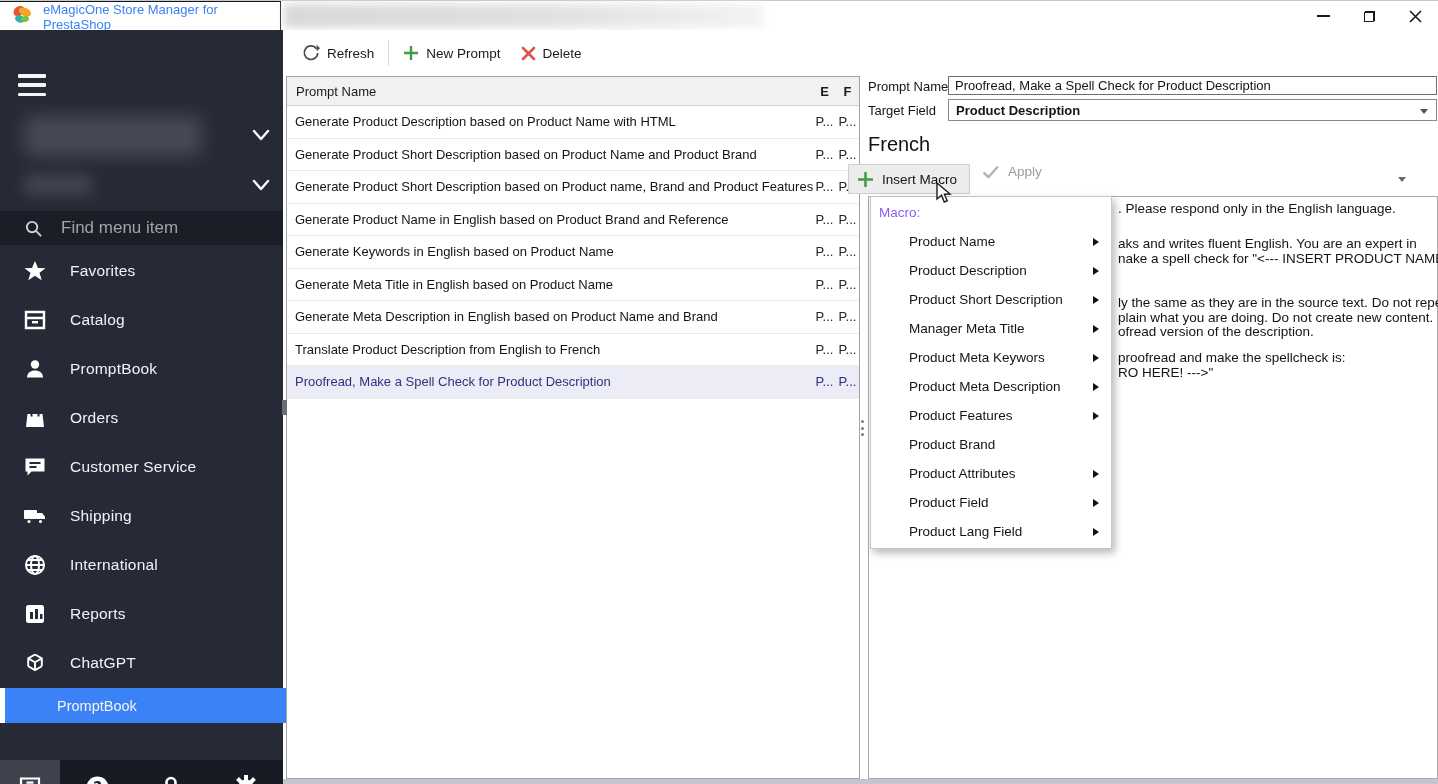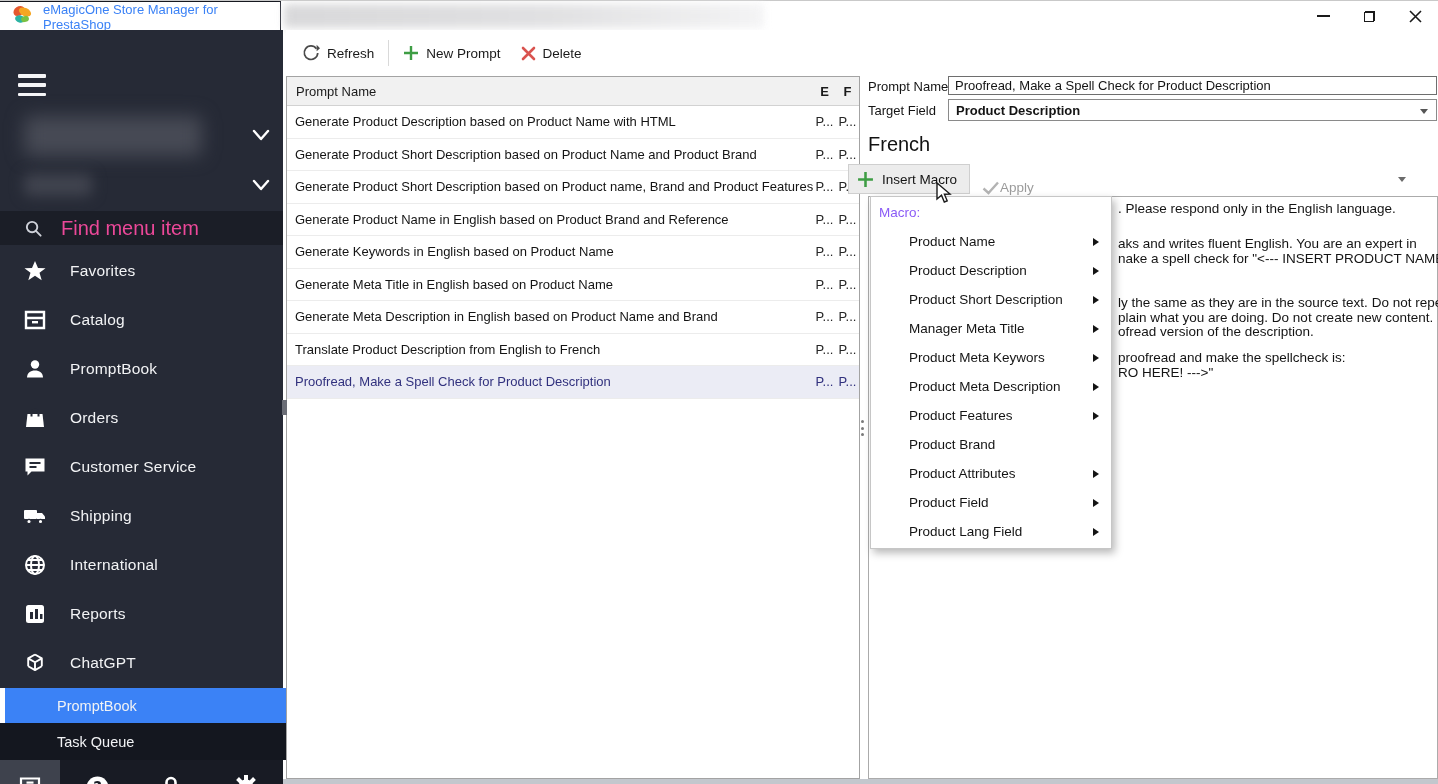--- a/index.html
+++ b/index.html
@@ -21,21 +21,21 @@
   .restore-glyph .r2{position:absolute;right:0;top:0;width:8px;height:8px;border:1.6px solid #1a1a1a;}
 
   
   .sidebar{left:0;top:30px;width:283px;height:754px;background:#262a36;color:#f2f3f5;}
   .hamburger{left:18px;top:44px;width:28px;height:22px;display:flex;flex-direction:column;justify-content:space-between;cursor:pointer;}
   .hamburger span{height:3.5px;background:#f5f5f7;border-radius:1px;}
   .blur-blob1{left:24px;top:86px;width:178px;height:40px;background:#474a55;filter:blur(9px);border-radius:6px;}
   .blur-blob2{left:24px;top:144px;width:68px;height:22px;background:#41444f;filter:blur(7px);border-radius:5px;}
   .side-chevron{position:absolute;left:250px;width:22px;height:16px;cursor:pointer;}
   .search-row{left:0;top:181px;width:283px;height:34px;background:#1b1e27;display:flex;align-items:center;gap:18px;padding-left:24px;box-sizing:border-box;cursor:text;}
-  .search-ph{color:#ec4899;font-size:20px;}
+  .search-ph{color:#a3a3a3;font-size:17px;}
   .side-menu{left:0;top:216px;width:283px;position:absolute;}
   .side-item{height:49px;display:flex;align-items:center;gap:22px;padding-left:22px;cursor:pointer;}
   .side-item .ic{width:26px;height:26px;flex:0 0 26px;display:flex;align-items:center;justify-content:center;}
   .side-label{font-size:15.5px;color:#f2f3f5;letter-spacing:.2px;}
   .sub-item{height:35px;display:flex;align-items:center;padding-left:57px;font-size:14.5px;cursor:pointer;}
   .sub-promptbook{position:absolute;left:0;top:658px;width:283px;background:#3b82f6;}
   .sub-promptbook::before{content:"";position:absolute;left:0;top:0;width:5px;height:35px;background:#ffffff;}
   .sub-taskqueue{position:absolute;left:0;top:693px;width:283px;height:37px;background:#14171f;}
   .bottom-bar{position:absolute;left:0;top:730px;width:283px;height:54px;background:#181b24;display:flex;align-items:center;}
   .bb-tile{width:60px;height:54px;background:#3e424d;display:flex;align-items:center;justify-content:center;cursor:pointer;}
@@ -61,21 +61,21 @@
   
   .fld-label{font-size:13px;color:#141414;}
   .lbl-pn{left:868px;top:79px;}
   .lbl-tf{left:868px;top:103px;}
   .input-pn{left:948px;top:76px;width:489px;height:19px;border:1px solid #6e6e6e;box-sizing:border-box;font-size:13px;color:#141414;display:flex;align-items:center;padding-left:6px;background:#fff;cursor:text;}
   .combo-tf{left:948px;top:99px;width:489px;height:22px;border:1px solid #8a8a8a;box-sizing:border-box;font-size:13px;font-weight:600;color:#141414;display:flex;align-items:center;padding-left:7px;background:#fff;cursor:pointer;}
   .combo-arrow{position:absolute;right:8px;top:9px;width:0;height:0;border-left:4.5px solid transparent;border-right:4.5px solid transparent;border-top:5px solid #555;}
   .prompt-h{left:868px;top:133px;font-size:20px;color:#121212;}
   .pr-toolbar{left:848px;top:164px;width:570px;height:31px;display:flex;align-items:flex-start;position:absolute;}
   .btn-insert{display:flex;align-items:center;gap:8px;font-size:13.5px;color:#141414;background:#ececec;border:1px solid #cfcfcf;height:30px;padding:0 12px 0 8px;box-sizing:border-box;cursor:pointer;}
-  .btn-apply{display:flex;align-items:center;gap:0;font-size:13.5px;color:#9b9b9b;padding:0 12px;cursor:default;margin-top:16px;}
+  .btn-apply{display:flex;align-items:center;gap:8px;font-size:13.5px;color:#9b9b9b;padding:0 12px;cursor:default;}
   .tb-chevron{position:absolute;right:12px;top:13px;width:0;height:0;border-left:4.5px solid transparent;border-right:4.5px solid transparent;border-top:5px solid #6b6b6b;}
   .textarea{left:868px;top:196px;width:570px;height:583px;border:1px solid #ababab;box-sizing:border-box;background:#fff;cursor:text;}
   .frag{position:absolute;left:1118px;font-size:13.5px;color:#141414;white-space:nowrap;}
   .f0{top:201px;} .f1{top:236px;} .f2{top:251px;} .f3{top:295px;}
   .f4{top:310px;} .f5{top:324px;} .f6{top:350px;} .f7{top:365px;}
 
   
   .menu{left:870px;top:196px;width:242px;height:353px;background:#fff;border:1px solid #c6c6c6;box-shadow:3px 4px 8px rgba(0,0,0,.28);box-sizing:border-box;z-index:5;}
   .menu-title{position:absolute;left:8px;top:8px;font-size:13.5px;color:#8b5cf6;}
   .menu-items{position:absolute;left:0;top:30px;width:100%;}
@@ -230,23 +230,20 @@
           </g>
         </svg>
       </span>
       <span class="side-label">ChatGPT</span>
     </div>
   </div>
 
   <div class="sub-item sub-promptbook">
     <span>PromptBook</span>
   </div>
-  <div class="sub-item sub-taskqueue">
-    <span>Task Queue</span>
-  </div>
 
   <div class="bottom-bar">
     <div class="bb-tile">
       <svg width="24" height="24" viewBox="0 0 24 24">
         <path d="M3 3.5 h18 v17 h-18 Z" fill="none" stroke="#fff" stroke-width="2.2"></path>
         <path d="M3 12.5 h5 l1.5 2.5 h5 l1.5 -2.5 h5" fill="none" stroke="#fff" stroke-width="2"></path>
         <rect x="8.5" y="6.5" width="7" height="2.2" fill="#fff"></rect>
       </svg>
     </div>
     <div class="bb-icon">

